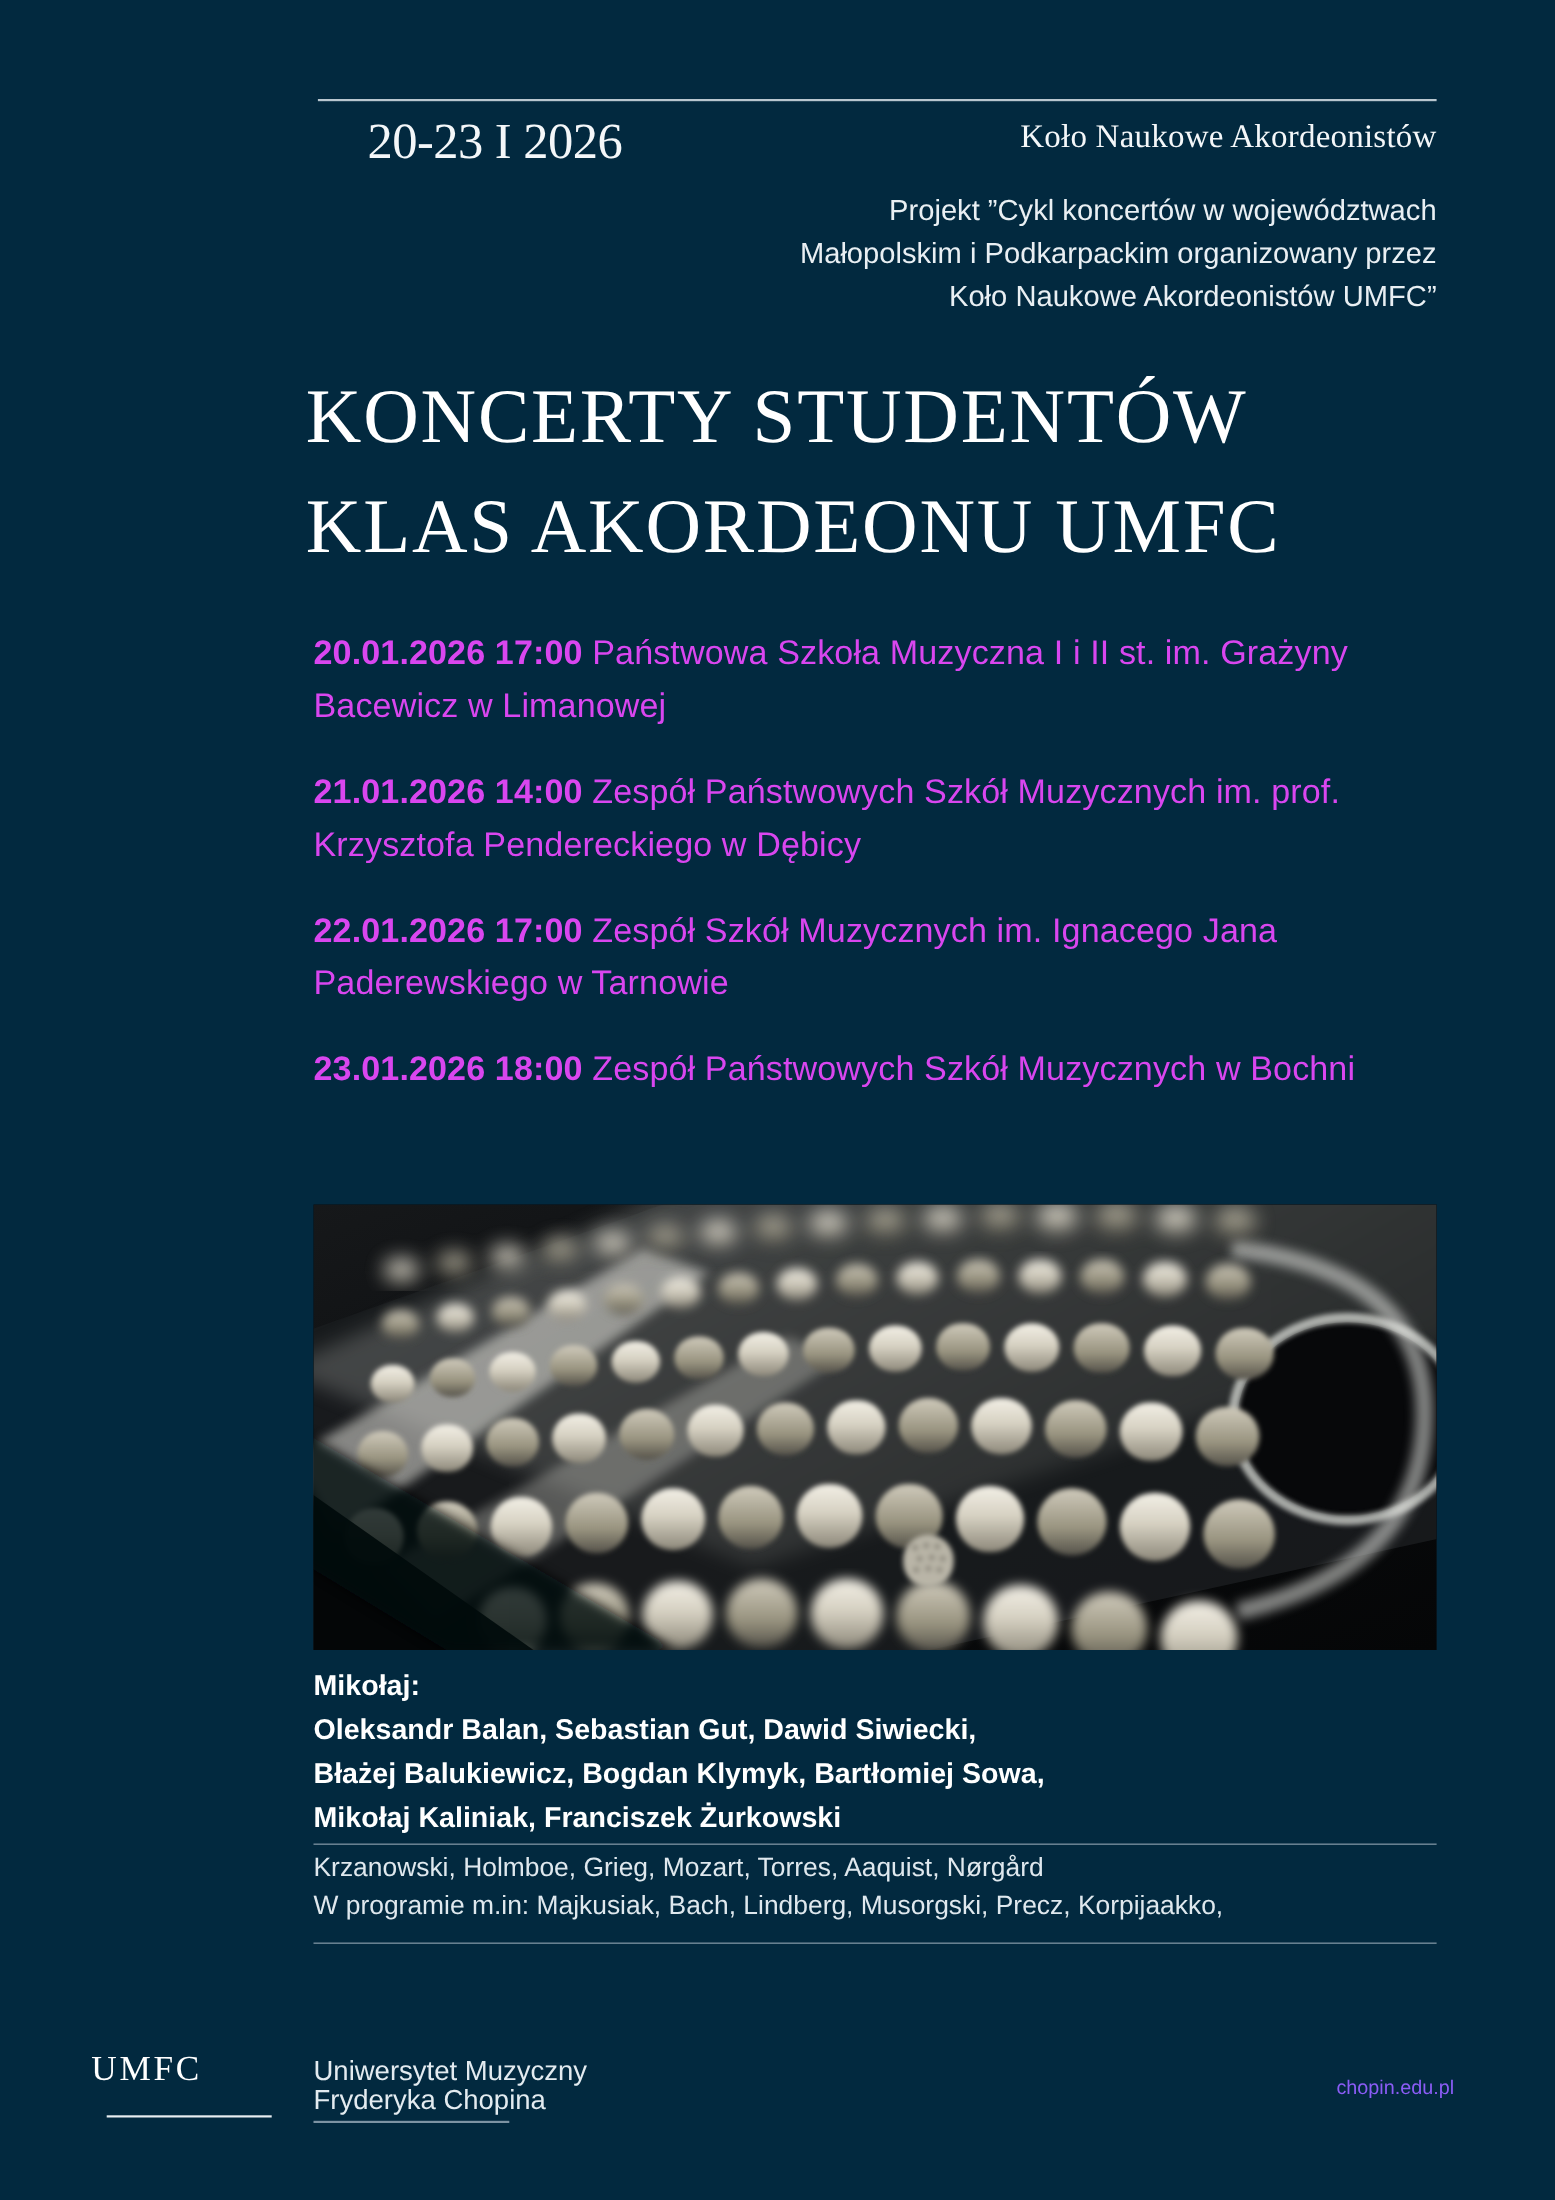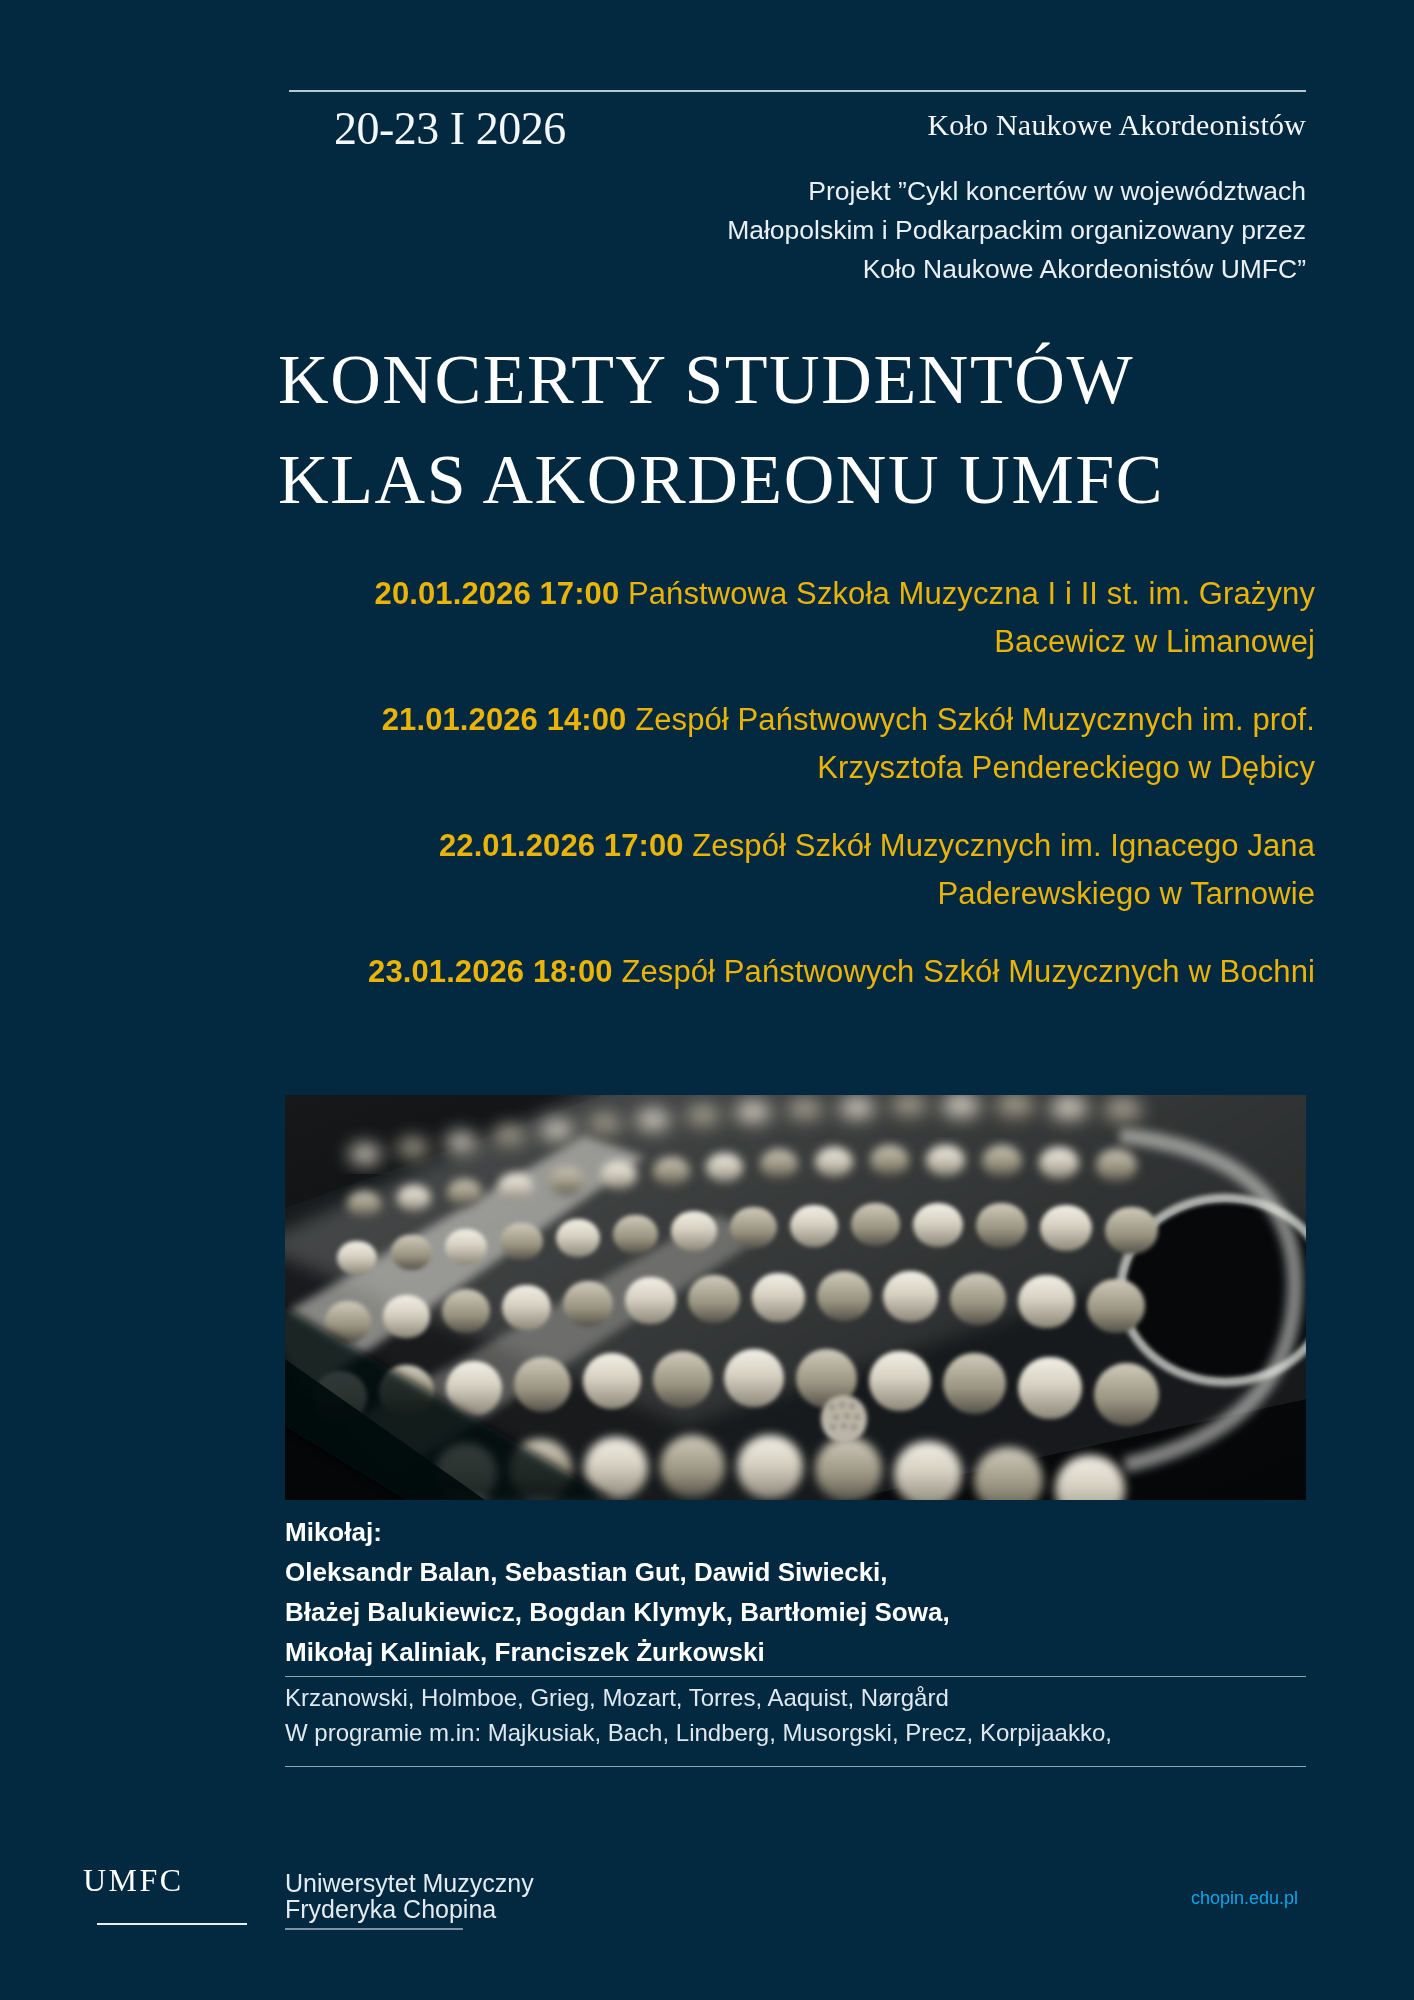--- a/index.html
+++ b/index.html
@@ -89,23 +89,22 @@
   .concerts {
     position: absolute;
     left: 285px;
     top: 570px;
     width: 1030px;
   }
   .concert {
     margin-bottom: 30px;
     font-size: 31px;
     line-height: 48px;
-    color: #eab308;
+    color: #d946ef;
     letter-spacing: 0.1px;
-    text-align: right;
   }
   .concert .when {
     font-weight: 700;
   }
   .concert .where {
     font-weight: 400;
   }
 
   
   .photo {
@@ -197,24 +196,24 @@
   .umfc-sub-rule {
     position: absolute;
     left: 285px;
     top: 88px;
     width: 178px;
     height: 1.5px;
     background: #7d93a3;
   }
   .site {
     position: absolute;
-    right: 116px;
+    right: 92px;
     top: 48px;
     font-size: 18px;
-    color: #0ea5e9;
+    color: #8b5cf6;
     font-weight: 400;
   }
 </style>
 </head>
 <body>
 
 <div class="poster">
 
   <div class="top-rule"></div>
 

